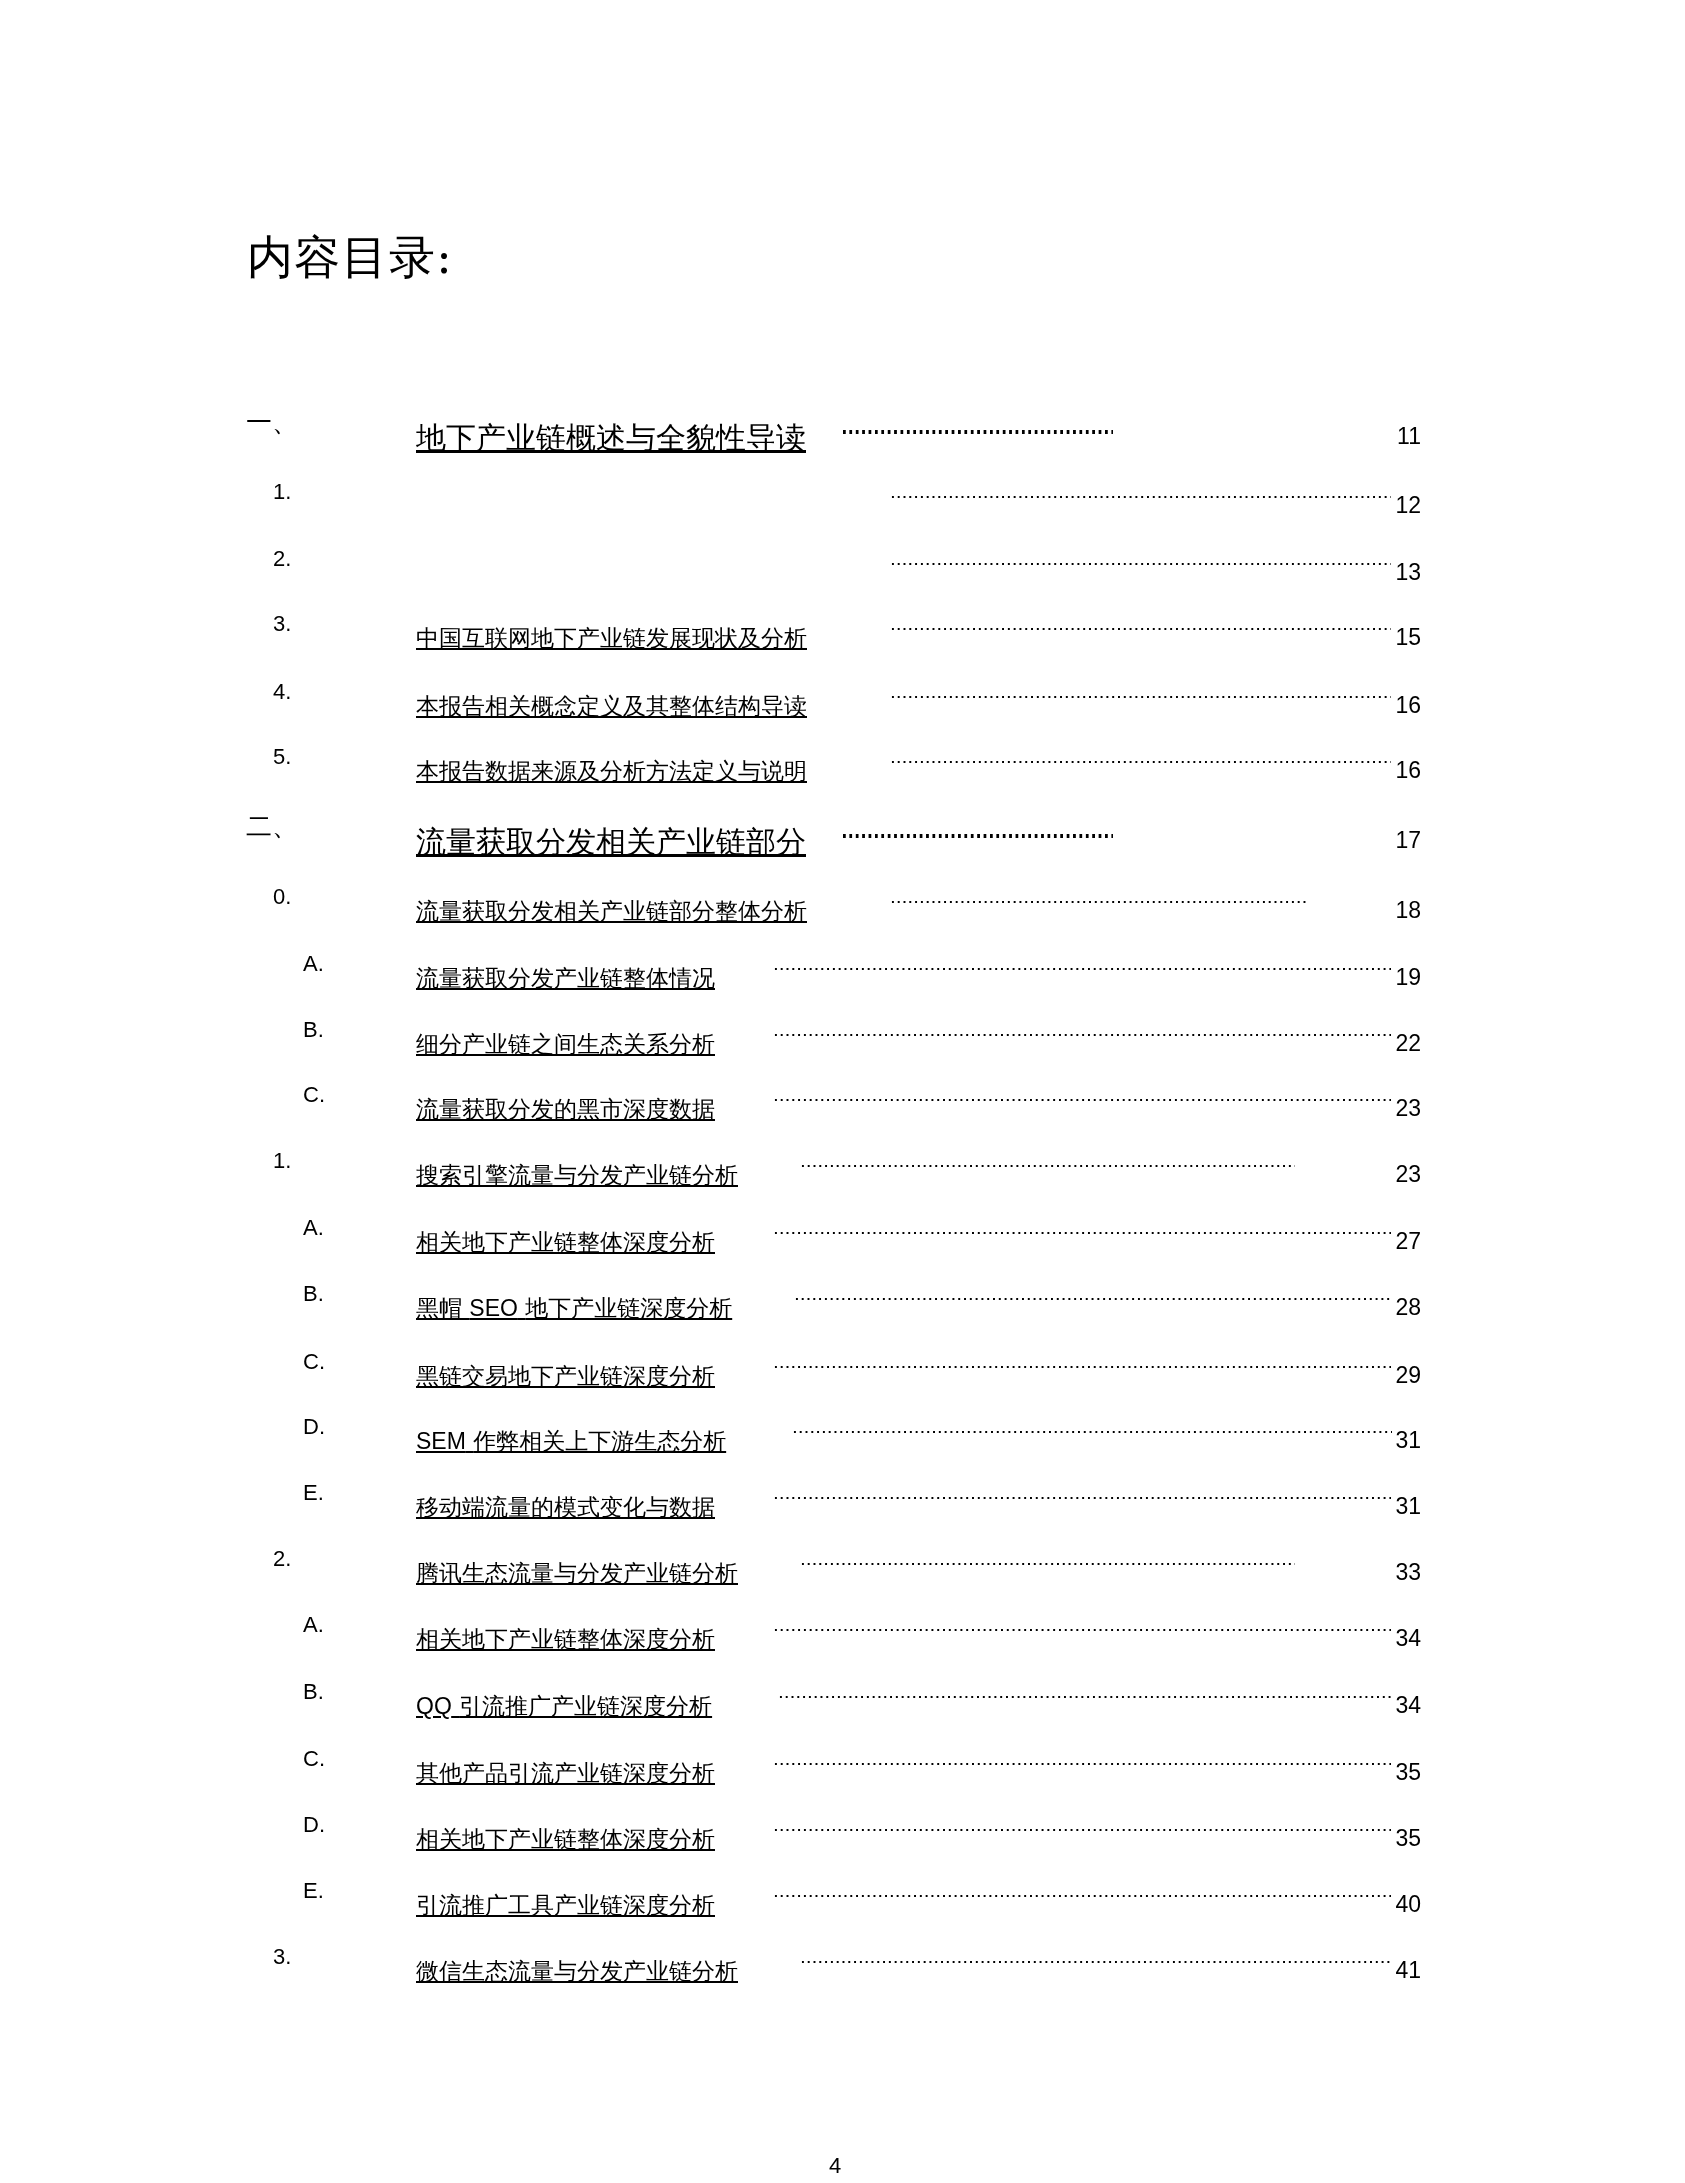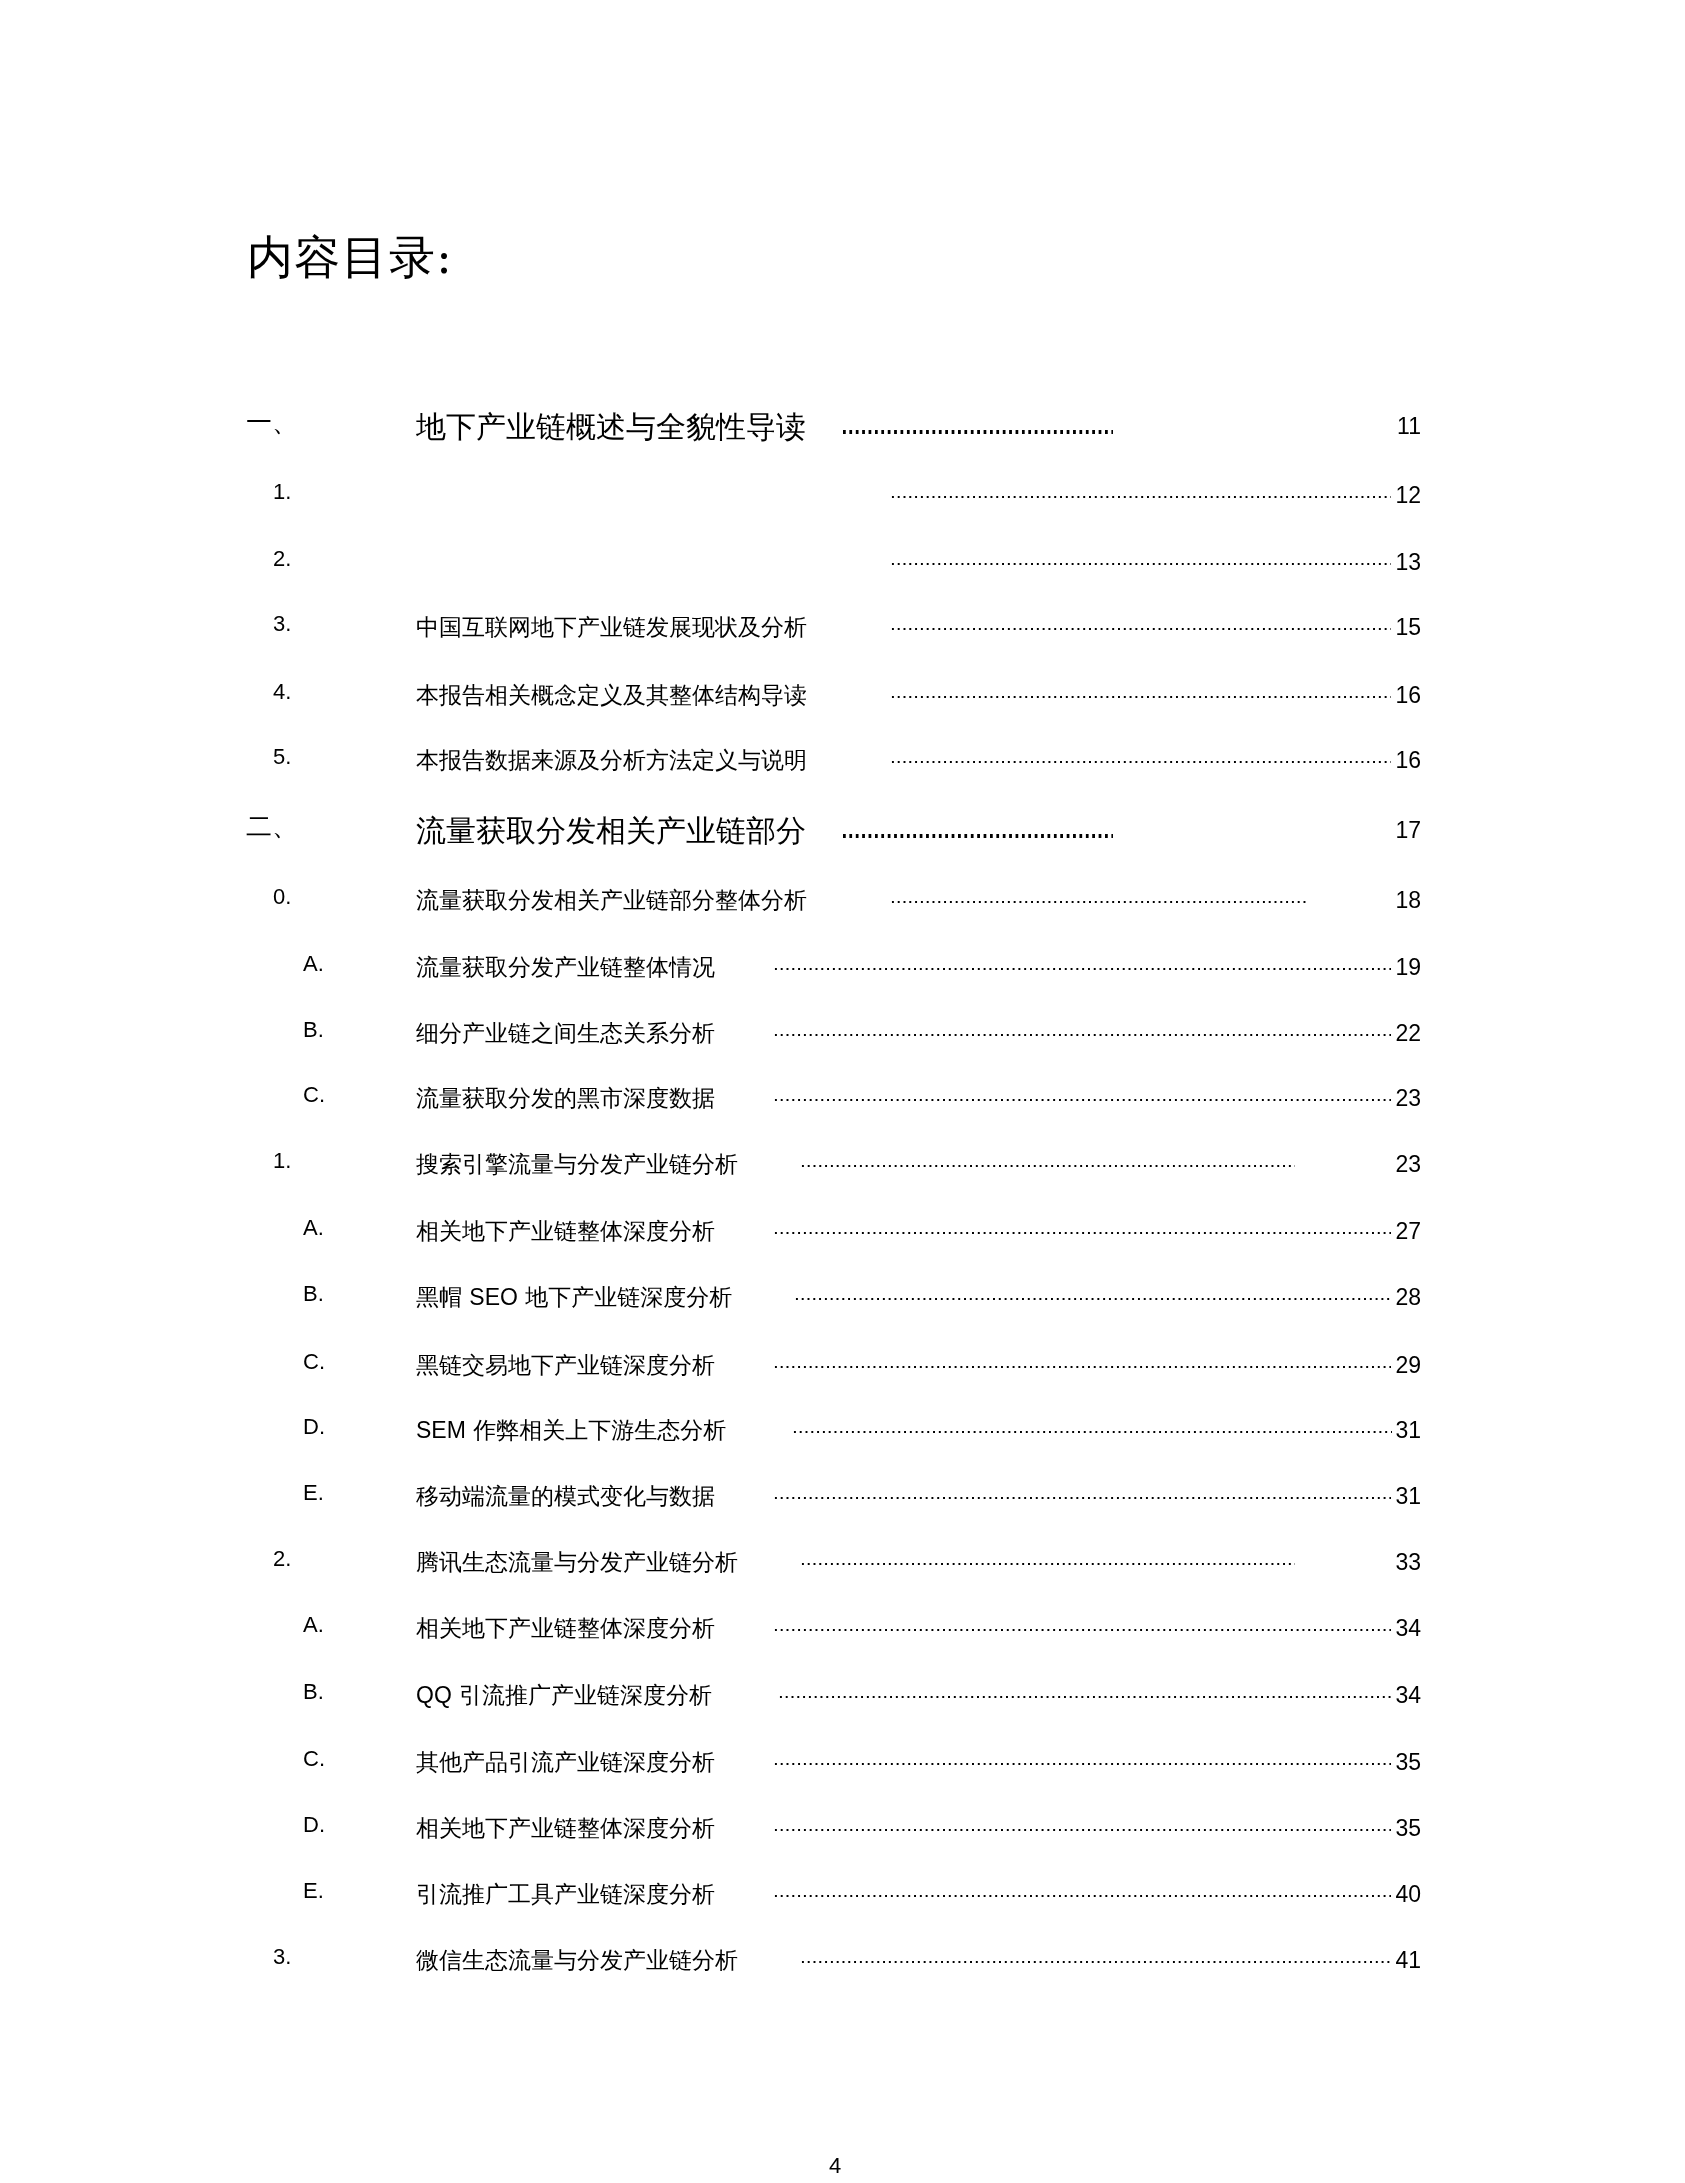--- a/index.html
+++ b/index.html
@@ -6,31 +6,31 @@
   body { width:1686px; height:2183px; position:relative; overflow:hidden;
          font-family:"DejaVu Serif","Liberation Serif",serif; color:#000; }
   .page { position:absolute; left:0; top:0; width:1686px; height:2183px; background:#fff; }
   .title { position:absolute; left:247px; top:226px; font-size:46px; line-height:62px;
            font-family:"DejaVu Serif","Liberation Serif",serif; letter-spacing:1.3px; }
   .row { position:absolute; left:0; width:1686px; height:39px; }
   .num { position:absolute; top:0; line-height:39px; font-family:"Liberation Sans","DejaVu Sans",sans-serif; font-size:22px; }
   .num.sec { left:246px; font-family:"DejaVu Serif","Liberation Serif",serif; font-size:26px; }
   .num.lvl1 { left:273px; }
   .num.lvl2 { left:303px; }
-  .label { position:absolute; left:416px; top:4px; line-height:39px; font-size:23px; white-space:nowrap;
-           font-family:"DejaVu Serif","Liberation Serif",serif; }
+  .label { position:absolute; left:416px; top:15px; line-height:39px; font-size:23px; white-space:nowrap;
+           font-family:"DejaVu Serif","Liberation Serif",serif;text-decoration:underline; }
   .label.sec { font-size:30px; }
   .label .latin { font-family:"Liberation Sans","DejaVu Sans",sans-serif;margin-top:13px; }
   .leader { position:absolute; top:23px; height:3.9px;
             background-image: radial-gradient(circle, #000 1px, transparent 1.4px);
             background-size:5.8px 3.9px; background-repeat:repeat-x; }
   .leader.sec { top:26px; height:5.1px;
             background-image: linear-gradient(to right, #000 0 2.6px, transparent 2.6px 100%);
             background-size:6.4px 3.9px; background-position:0 0.6px; }
-  .page-num { position:absolute; right:265px; top:4px; line-height:39px; font-size:23px;
+  .page-num { position:absolute; right:265px; top:14px; line-height:39px; font-size:23px;
               font-family:"Liberation Sans","DejaVu Sans",sans-serif; text-align:left; }
   .footer-num { position:absolute; left:829px; top:2153px; font-size:22px;
                 font-family:"Liberation Sans","DejaVu Sans",sans-serif; }
 </style>
 </head>
 <body>
 
 <div class="page">
 
   <div class="title">内容目录:</div>

